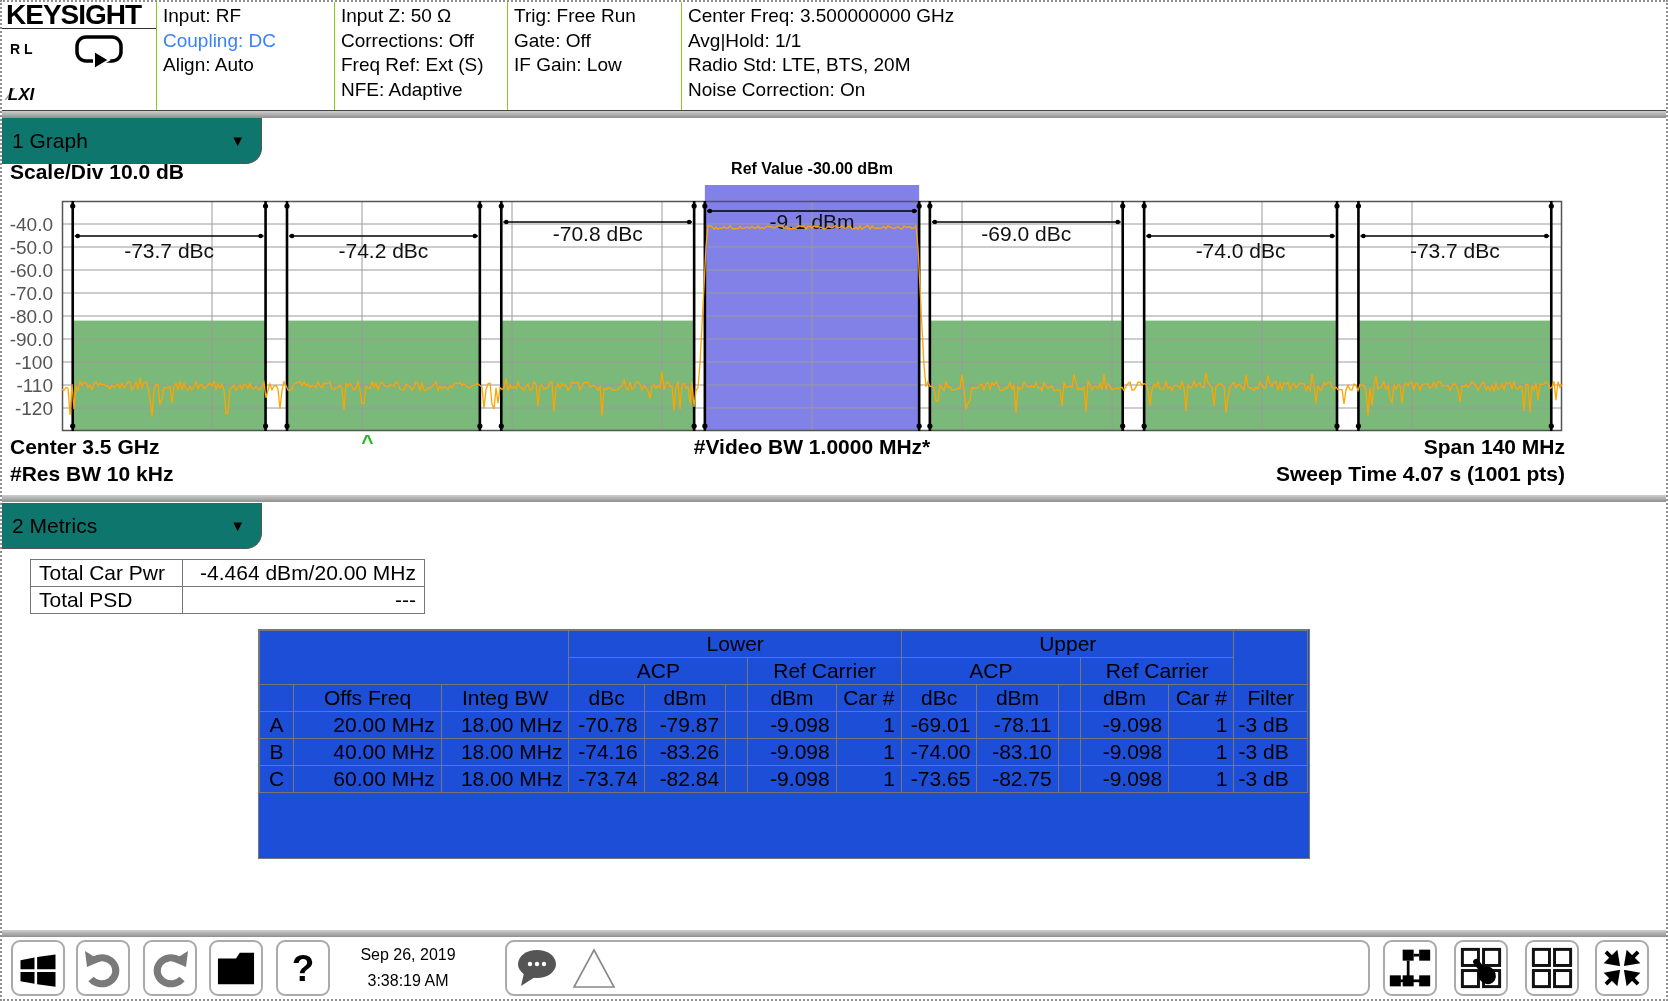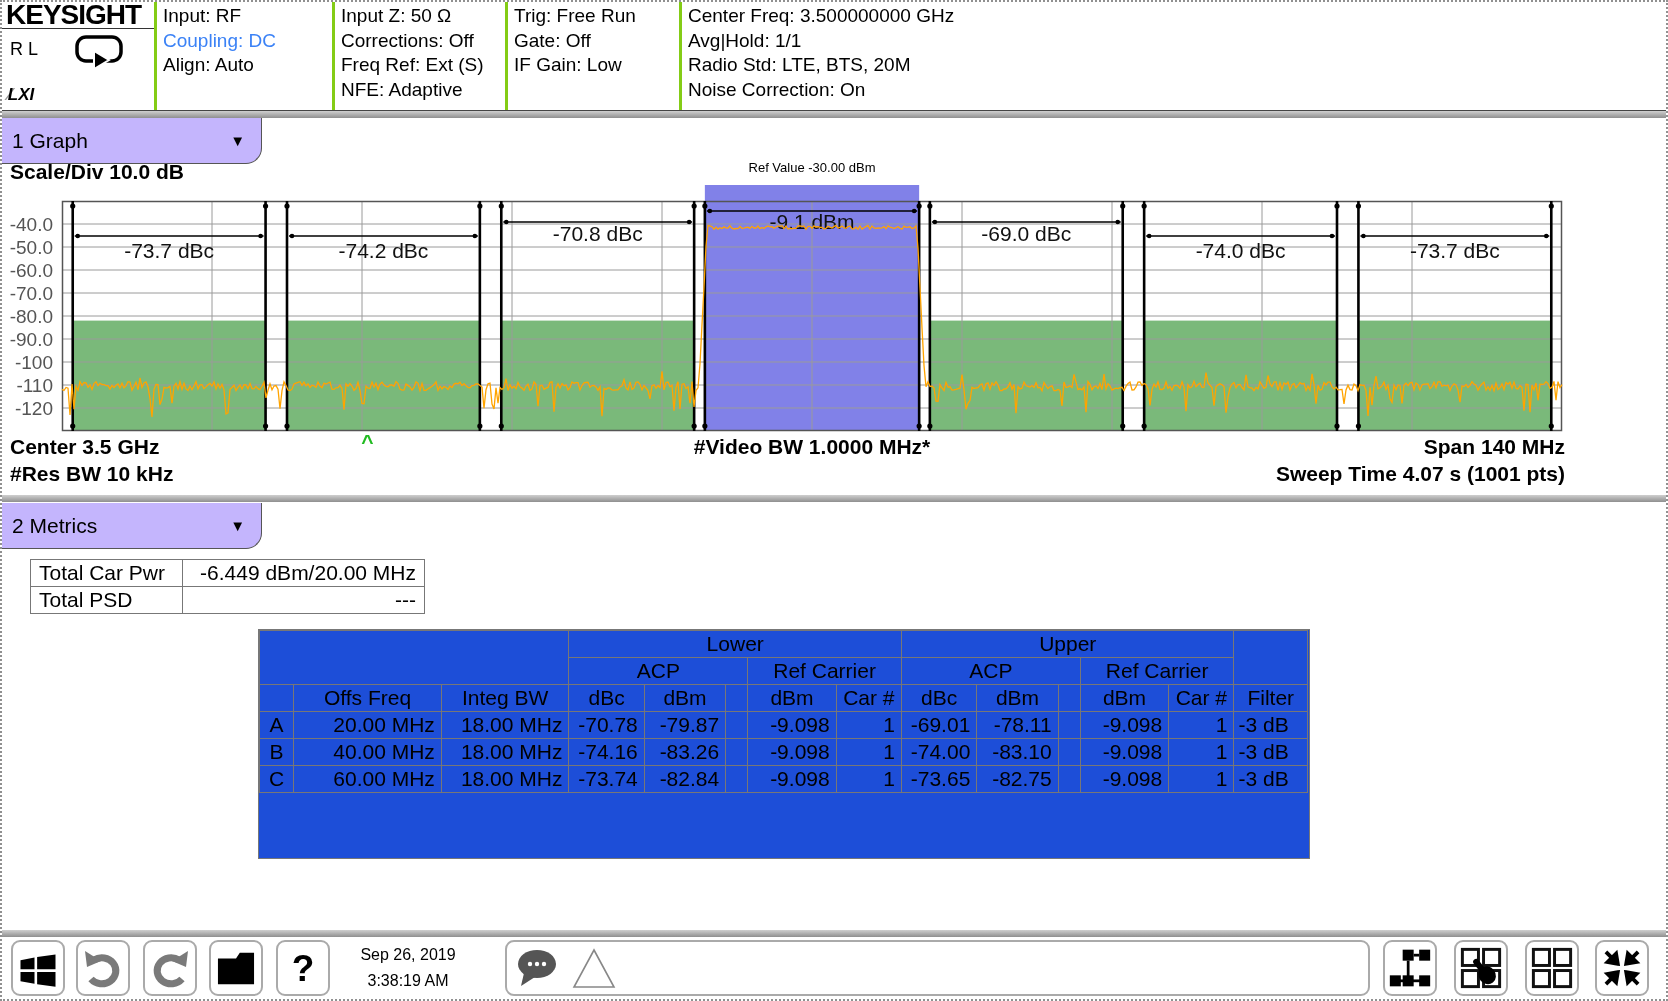--- a/index.html
+++ b/index.html
@@ -3,41 +3,41 @@
 <meta charset="utf-8">
 <style>
   html,body{margin:0;padding:0;background:#e0e0e0;}
   #screen{
     position:relative;width:1668px;height:1001px;background:#fff;
     font-family:"Liberation Sans","DejaVu Sans",sans-serif;color:#000;
     border:2px dotted #909090;box-sizing:border-box;overflow:hidden;
   }
   
   #header{position:absolute;left:0;top:0;width:1664px;height:108px;display:flex;border-bottom:1px solid #444;}
-  .hcol{border-right:3px solid #84cc16;box-sizing:border-box;padding:2px 0 0 6px;font-size:19px;line-height:24.5px;}
+  .hcol{border-right:1px solid #84cc16;box-sizing:border-box;padding:2px 0 0 6px;font-size:19px;line-height:24.5px;}
   #brandcol{width:155px;position:relative;padding:0;}
   .brand{font-size:28px;font-weight:bold;letter-spacing:-1px;padding:1px 0 0 4px;}
   .brand-sep{border-top:1.5px solid #333;}
   #rlrow{height:43px;position:relative;}
-  #rl-label{position:absolute;left:8px;top:8px;font-size:18px;}
+  #rl-label{position:absolute;left:8px;top:8px;font-size:14px;font-weight:bold;}
   #rl-icon{position:absolute;left:72px;top:4px;}
   #lxi{position:absolute;left:6px;bottom:3px;font-size:17px;font-weight:bold;font-style:italic;letter-spacing:0px;}
   #lxi .slash{color:#999;font-weight:bold;margin-right:-3px;}
   .c1{width:178px}.c2{width:173px}.c3{width:173px}.c4{width:174px}.c5{flex:1;border-right:none;}
   .orange{color:#3b82f6;}
   
   .divider{position:absolute;left:0;width:1664px;height:7px;background:linear-gradient(#cfcfcf,#8f8f8f);}
   
-  .tab{position:absolute;left:0;width:260px;height:46px;background:#c4b5fd;border:1.5px solid #555;border-left:none;border-top:none;
+  .tab{position:absolute;left:0;width:260px;height:46px;background:#0f766e;border:1.5px solid #555;border-left:none;border-top:none;
        border-radius:0 0 16px 0;display:flex;align-items:center;justify-content:space-between;
        padding:0 16px 0 10px;box-sizing:border-box;font-size:21px;}
   .tab .arrow{font-size:15px;}
   
   #scale-label{position:absolute;left:8px;top:158px;font-size:21px;font-weight:bold;}
-  #ref-label{position:absolute;left:410px;width:800px;top:158px;text-align:center;font-size:13px;font-weight:normal;}
+  #ref-label{position:absolute;left:410px;width:800px;top:158px;text-align:center;font-size:16px;font-weight:bold;}
   #plot-svg{position:absolute;left:0;top:183px;}
   .annrow{position:absolute;left:0;width:1668px;font-size:21px;font-weight:bold;}
   #ann1{top:433px;} #ann2{top:460px;}
   .ann-left{position:absolute;left:8px;}
   .ann-center{position:absolute;left:410px;width:800px;text-align:center;}
   .ann-right{position:absolute;right:105px;}
   
   #summary-table{position:absolute;left:28px;top:557px;border-collapse:collapse;font-size:21px;}
   #summary-table td{border:1.5px solid #777;height:26px;padding:0 8px;background:#fff;}
   .sum-label{width:135px;text-align:left;}
@@ -235,21 +235,21 @@
 
   <div class="tab" style="top:501px">
     <span>2 Metrics</span>
     <span class="arrow">▼</span>
   </div>
 
   <table id="summary-table">
     <tbody>
         <tr>
       <td class="sum-label">Total Car Pwr</td>
-      <td class="sum-value">-6.449 dBm/20.00 MHz</td>
+      <td class="sum-value">-4.464 dBm/20.00 MHz</td>
     </tr>
     <tr>
       <td class="sum-label">Total PSD</td>
       <td class="sum-value">---</td>
     </tr>
   </tbody>
     </table>
 
   <div id="acp-wrap">
   <table id="acp-table">

